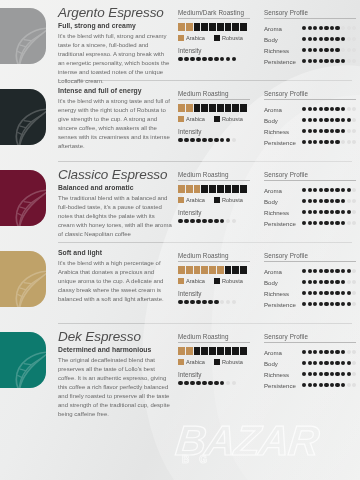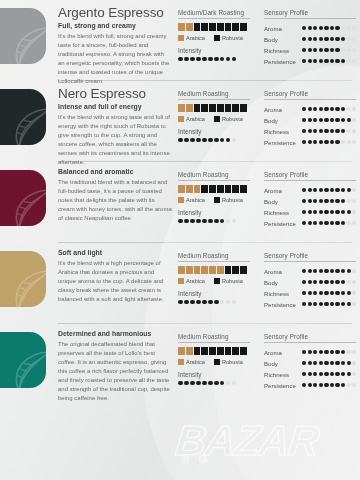--- a/index.html
+++ b/index.html
@@ -164,20 +164,21 @@
     padding-right: 6px;
     padding-top: 6px;
   }
   .p-title {
     font-size: 13.5px;
     font-weight: 400;
     color: #4d4d4d;
     letter-spacing: -.1px;
     line-height: 1.05;
     margin-bottom: 2px;
+    font-style: italic;
   }
   .p-sub {
     font-size: 6.8px;
     font-weight: 700;
     color: #3f3f3f;
     margin-bottom: 2.5px;
     letter-spacing: .05px;
   }
   .p-desc {
     font-size: 6px;
@@ -423,21 +424,20 @@
         <div class="tile-col">
           <div class="tile" style="background:#20282a">
             <svg class="leaf" viewBox="0 0 40 40">
               <path d="M38 2C22 2 6 12 6 28c0 4 1 8 3 10 2-14 14-26 29-36z" fill="none" stroke="#fff" stroke-width="1.6"></path>
               <path d="M30 8C18 14 10 24 9 36" fill="none" stroke="#fff" stroke-width="1.4"></path>
               <path d="M20 14l-7-1M16 20l-7-2M13 27l-6-3" stroke="#fff" stroke-width="1.2" fill="none"></path>
             </svg>
           </div>
         </div>
         <div class="info-col">
-          <div class="p-title">Nero Espresso</div>
           <div class="p-sub">Intense and full of energy</div>
           <div class="p-desc">It's the blend with a strong taste and full of energy with the right touch of Robusta to give strength to the cup. A strong and sincere coffee, which awakens all the senses with its creaminess and its intense aftertaste.</div>
         </div>
         <div class="roast-col">
           <div class="col-head">Medium Roasting</div>
           <div class="roast-bar">
             <i style="background:#c08f55"></i>
             <i style="background:#c08f55"></i>
             <i style="background:#161616"></i>
             <i style="background:#161616"></i>
@@ -536,20 +536,21 @@
         <div class="tile-col">
           <div class="tile" style="background:#6e1430">
             <svg class="leaf" viewBox="0 0 40 40">
               <path d="M38 2C22 2 6 12 6 28c0 4 1 8 3 10 2-14 14-26 29-36z" fill="none" stroke="#fff" stroke-width="1.6"></path>
               <path d="M30 8C18 14 10 24 9 36" fill="none" stroke="#fff" stroke-width="1.4"></path>
               <path d="M20 14l-7-1M16 20l-7-2M13 27l-6-3" stroke="#fff" stroke-width="1.2" fill="none"></path>
             </svg>
           </div>
         </div>
         <div class="info-col">
+          <div class="p-title">Classico Espresso</div>
           <div class="p-sub">Balanced and aromatic</div>
           <div class="p-desc">The traditional blend with a balanced and full-bodied taste, it's a pause of toasted notes that delights the palate with its cream with honey tones, with all the aroma of classic Neapolitan coffee</div>
         </div>
         <div class="roast-col">
           <div class="col-head">Medium Roasting</div>
           <div class="roast-bar">
             <i style="background:#c08f55"></i>
             <i style="background:#c08f55"></i>
             <i style="background:#c08f55"></i>
             <i style="background:#161616"></i>
@@ -760,20 +761,21 @@
         <div class="tile-col">
           <div class="tile" style="background:#0d7a6e">
             <svg class="leaf" viewBox="0 0 40 40">
               <path d="M38 2C22 2 6 12 6 28c0 4 1 8 3 10 2-14 14-26 29-36z" fill="none" stroke="#fff" stroke-width="1.6"></path>
               <path d="M30 8C18 14 10 24 9 36" fill="none" stroke="#fff" stroke-width="1.4"></path>
               <path d="M20 14l-7-1M16 20l-7-2M13 27l-6-3" stroke="#fff" stroke-width="1.2" fill="none"></path>
             </svg>
           </div>
         </div>
         <div class="info-col">
+          <div class="p-title">Dek Espresso</div>
           <div class="p-sub">Determined and harmonious</div>
           <div class="p-desc">The original decaffeinated blend that preserves all the taste of Lollo's best coffee. It is an authentic espresso, giving this coffee a rich flavor perfectly balanced and finely roasted to preserve all the taste and strength of the traditional cup, despite being caffeine free.</div>
         </div>
         <div class="roast-col">
           <div class="col-head">Medium Roasting</div>
           <div class="roast-bar">
             <i style="background:#c08f55"></i>
             <i style="background:#c08f55"></i>
             <i style="background:#161616"></i>
             <i style="background:#161616"></i>

